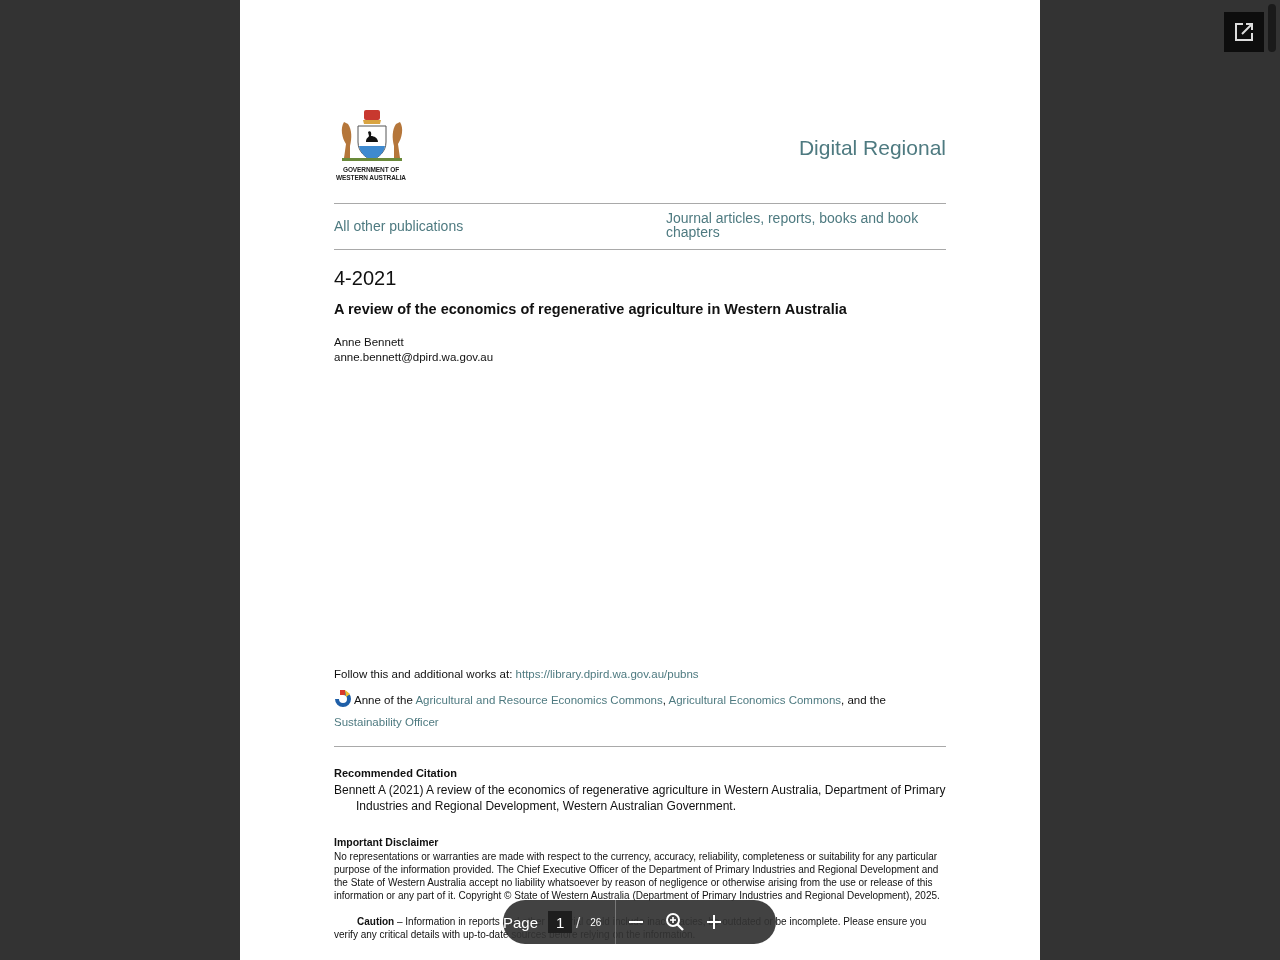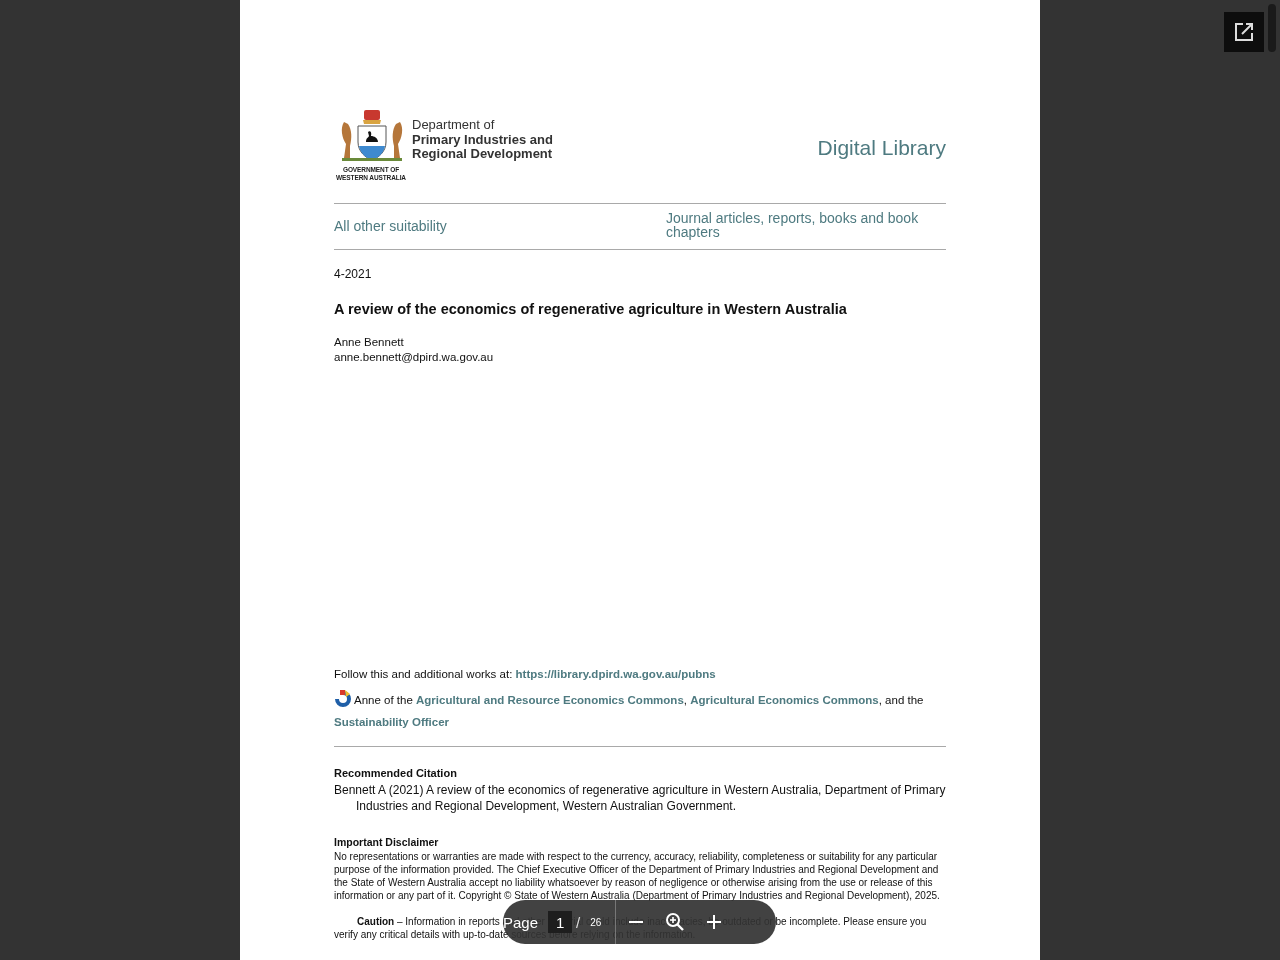--- a/index.html
+++ b/index.html
@@ -25,25 +25,25 @@
       position: absolute; left: 78px; top: 10px; font-size: 13px; line-height: 14.5px; color: #333;
     }
     .dept-text .l1 { font-weight: normal; }
     .dept-text .l2, .dept-text .l3 { font-weight: bold; }
     .dl-title {
       position: absolute; right: 0; top: 28px; font-size: 21px; color: #4e7a80;
     }
     .rule { position: absolute; left: 0; width: 612px; height: 1px; background: #a9a9a9; }
     .nav-left { position: absolute; left: 0; top: 218px; font-size: 14px; color: #4e7a80; }
     .nav-right { position: absolute; right: 0; top: 211px; width: 280px; text-align: left; font-size: 14px; line-height: 14px; color: #4e7a80; }
-    .date { position: absolute; left: 0; top: 267px; font-size: 12px; color: #111; }
+    .date { position: absolute; left: 0; top: 267px; font-size: 20px; color: #111; }
     .title { position: absolute; left: 0; top: 301px; font-size: 14.5px; font-weight: bold; color: #111; text-align: center; }
     .author { position: absolute; left: 0; top: 335px; font-size: 11.5px; line-height: 15px; color: #111; }
     .follow { position: absolute; left: 0; top: 668px; font-size: 11.5px; color: #111; }
-    .link { color: #4e7a80; font-weight: bold; }
+    .link { color: #4e7a80; }
     .partof { position: absolute; left: 0; top: 689px; width: 612px; font-size: 11.5px; line-height: 22px; color: #111; }
     .commons-icon { display: inline-block; width: 18px; height: 18px; vertical-align: -3px; margin-right: 2px; }
     .cit-head { position: absolute; left: 0; top: 767px; font-size: 11px; font-weight: bold; color: #111; }
     .cit-body { position: absolute; left: 0; top: 782px; width: 612px; font-size: 12px; line-height: 16px; color: #111; padding-left: 22px; text-indent: -22px; box-sizing: border-box; }
     .disc-head { position: absolute; left: 0; top: 836px; font-size: 10.5px; font-weight: bold; color: #111; }
     .disc-body { position: absolute; left: 0; top: 850px; width: 612px; font-size: 10px; line-height: 13px; color: #111; }
     .caution { position: absolute; left: 0; top: 915px; width: 612px; font-size: 10px; line-height: 13px; color: #111; }
     .caution b { font-weight: bold; margin-left: 23px; }
 
     .toolbar {
@@ -89,31 +89,26 @@
           <path d="M22 18 L50 18 L50 34 C50 44 42 50 36 52 C30 50 22 44 22 34 Z" fill="#ffffff" stroke="#555" stroke-width="1"></path>
           <path d="M23 38 L49 38 C48 46 40 51 36 52 C32 51 24 46 23 38 Z" fill="#3e8ad0"></path>
           <path d="M32 24 C34 22 36 24 35 28 C38 28 42 30 42 34 L30 34 C30 30 32 30 33 28 Z" fill="#111"></path>
 
           <rect x="6" y="50" width="60" height="3" fill="#6a8a3a"></rect>
         </svg>
         <div class="gov-text">
           <div>GOVERNMENT OF</div>
           <div>WESTERN AUSTRALIA</div>
         </div>
-        <div class="dept-text">
-          <div class="l1">Department of</div>
-          <div class="l2">Primary Industries and</div>
-          <div class="l3">Regional Development</div>
-        </div>
       </div>
-      <div class="dl-title">Digital Library</div>
+      <div class="dl-title">Digital Regional</div>
     </div>
 
     <div class="rule" style="top:203px"></div>
-    <div class="nav-left">All other suitability</div>
+    <div class="nav-left">All other publications</div>
     <div class="nav-right">Journal articles, reports, books and book chapters</div>
     <div class="rule" style="top:249px"></div>
 
     <div class="date">4-2021</div>
     <div class="title">A review of the economics of regenerative agriculture in Western Australia</div>
     <div class="author">
       <div>Anne Bennett</div>
       <div>anne.bennett@dpird.wa.gov.au</div>
     </div>
 

